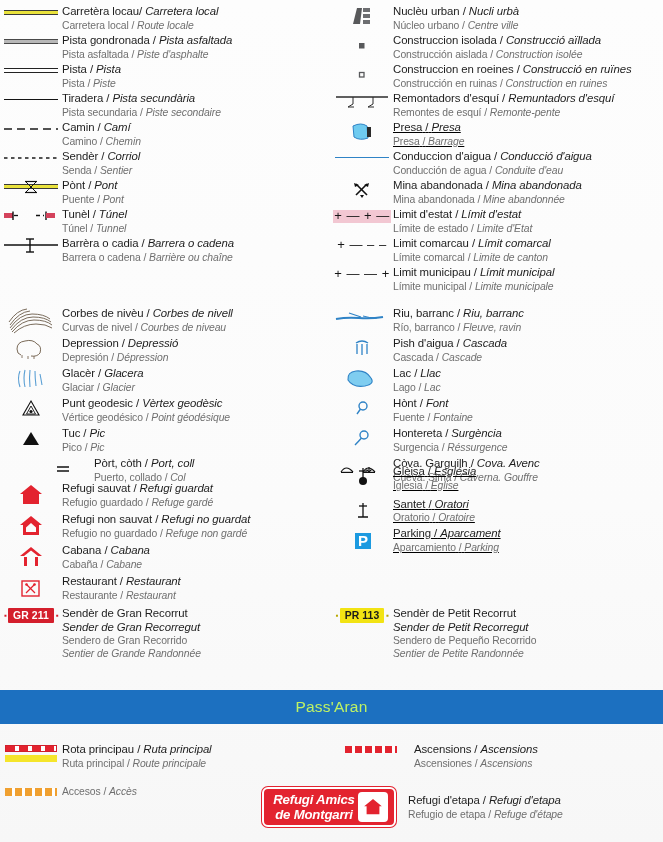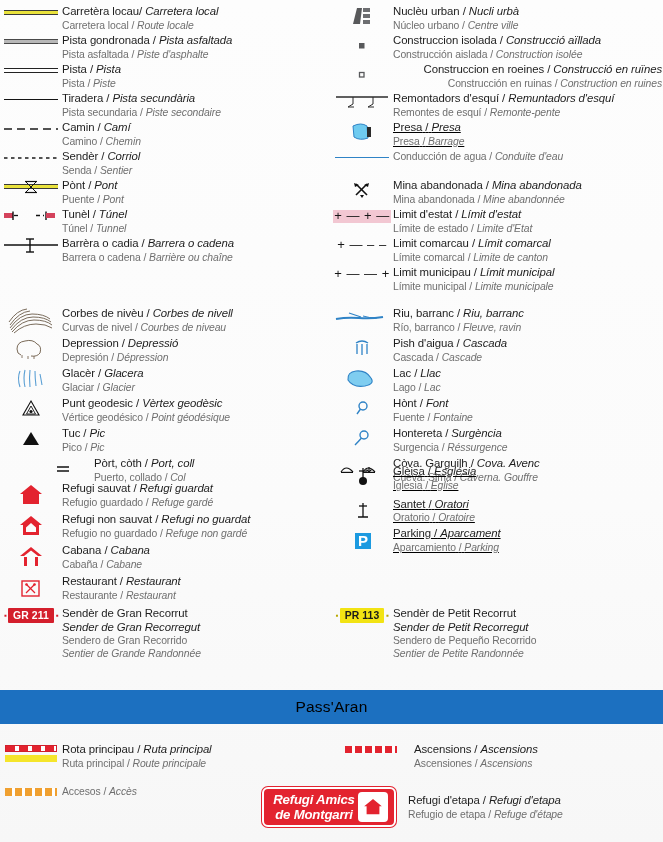--- a/index.html
+++ b/index.html
@@ -152,21 +152,21 @@
   .pr-badge { background:#f2e313; color:#1a1a1a; }
   .badge-row { display:flex; align-items:center; }
   .badge-dots { font-size:8px; color:#d41f2c; letter-spacing:-1px; padding:0 2px; }
   .badge-dots-y { font-size:8px; color:#b8a800; letter-spacing:-1px; padding:0 2px; }
 
   
   .banner {
     position:absolute;
     left:0; width:663px;
     background:#1c70c0;
-    color:#000000;
+    color:#bef264;
     text-align:center;
     font-size:15.5px;
     line-height:34px;
     height:34px;
     letter-spacing:0.2px;
   }
 
   
   .bar-dashred {
     width:52px; height:7px;
@@ -380,21 +380,21 @@
         <svg width="30" height="26">
           <rect x="12" y="10" width="5.5" height="5.5" fill="#58595b"></rect>
         </svg>
       </div>
       <div class="txt">
         <div class="l1"><span>Construccion isolada</span> <span class="sep">/</span> <i class="it">Construcció aïllada</i></div>
         <div class="l2"><span>Construcción aislada</span> <span class="sep">/</span> <i class="it">Construction isolée</i></div>
       </div>
     </div>
 
-    <div class="row" style="height:29px;text-align:right;">
+    <div class="row" style="height:29px;">
       <div class="sym">
         <svg width="30" height="26">
           <rect x="12.5" y="10.5" width="4.5" height="4.5" fill="none" stroke="#58595b" stroke-width="1.3"></rect>
         </svg>
       </div>
       <div class="txt">
         <div class="l1"><span>Construccion en roeines</span> <span class="sep">/</span> <i class="it">Construcció en ruïnes</i></div>
         <div class="l2"><span>Construcción en ruinas</span> <span class="sep">/</span> <i class="it">Construction en ruines</i></div>
       </div>
     </div>
@@ -428,20 +428,21 @@
       </div>
     </div>
 
     <div class="row" style="height:29px;">
       <div class="sym">
         <div class="line-wrap">
             <div class="water-line"></div>
           </div>
       </div>
       <div class="txt">
+        <div class="l1"><span>Conduccion d'aigua</span> <span class="sep">/</span> <i class="it">Conducció d'aigua</i></div>
         <div class="l2"><span>Conducción de agua</span> <span class="sep">/</span> <i class="it">Conduite d'eau</i></div>
       </div>
     </div>
 
     <div class="row" style="height:29px;">
       <div class="sym">
         <svg width="30" height="24" viewBox="0 0 30 24">
           <line x1="9" y1="6" x2="20" y2="17" stroke="#111" stroke-width="1.6"></line>
           <line x1="20" y1="6" x2="9" y2="17" stroke="#111" stroke-width="1.6"></line>
           <path d="M7 5 L12 7 L8 9 Z" fill="#111"></path>

